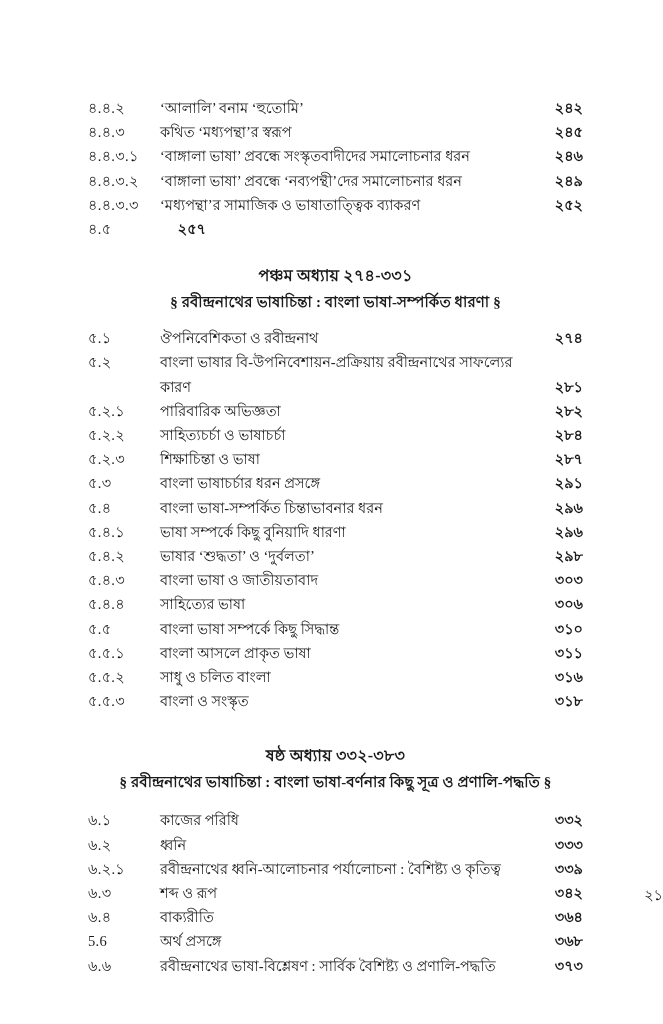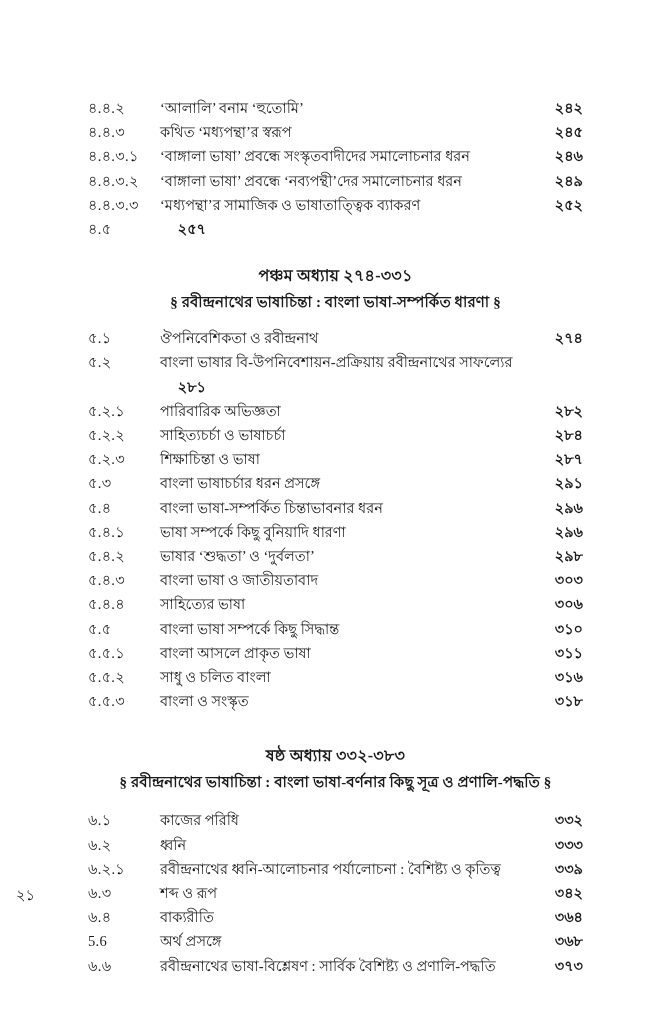--- a/index.html
+++ b/index.html
@@ -77,21 +77,21 @@
   .gap-before-ch5 { height: 22px; }
   .gap-after-ch5  { height: 11px; }
   .gap-before-ch6 { height: 30px; }
   .gap-after-ch6  { height: 13px; }
 
   .folio {
     position: absolute;
     left: 0;
     right: 0;
     top: 884px;
-    text-align: left;
+    text-align: right;
     font-size: 14.5px;
     padding-left: 16px;
   }
 </style>
 </head>
 <body>
 
 <div class="page">
 
   <div class="toc-list">
@@ -141,20 +141,21 @@
       <span class="toc-title">ঔপনিবেশিকতা ও রবীন্দ্রনাথ</span>
       <span class="toc-page">২৭৪</span>
     </div>
     <div class="toc-row">
       <span class="toc-num">৫.২</span>
       <span class="toc-title">বাংলা ভাষার বি-উপনিবেশায়ন-প্রক্রিয়ায় রবীন্দ্রনাথের সাফল্যের</span>
       <span class="toc-page"></span>
     </div>
     <div class="toc-row cont">
       <span class="toc-num"></span>
+      <span class="toc-title">কারণ</span>
       <span class="toc-page">২৮১</span>
     </div>
     <div class="toc-row">
       <span class="toc-num">৫.২.১</span>
       <span class="toc-title">পারিবারিক অভিজ্ঞতা</span>
       <span class="toc-page">২৮২</span>
     </div>
     <div class="toc-row">
       <span class="toc-num">৫.২.২</span>
       <span class="toc-title">সাহিত্যচর্চা ও ভাষাচর্চা</span>

